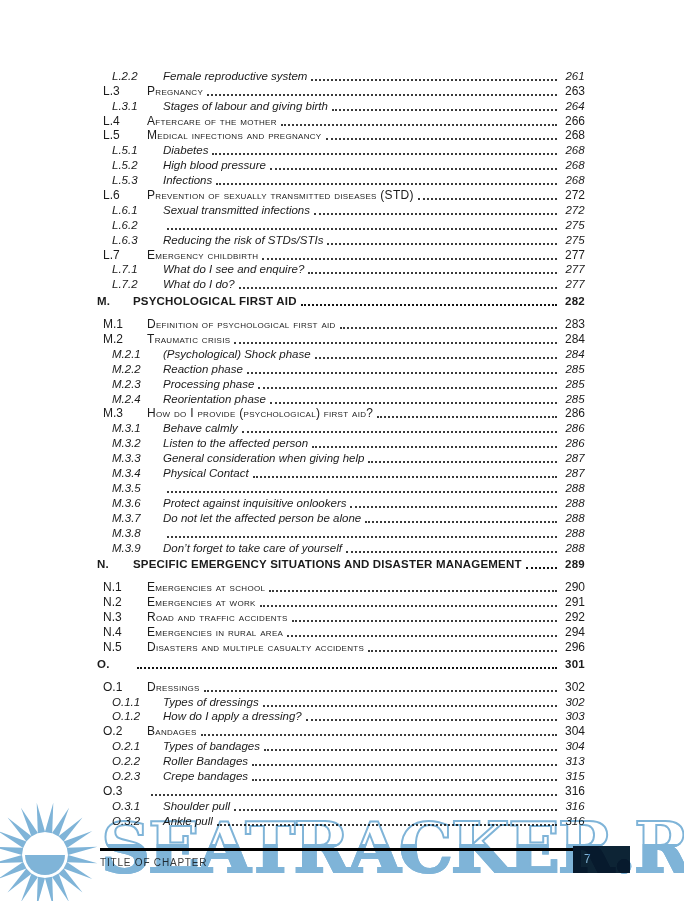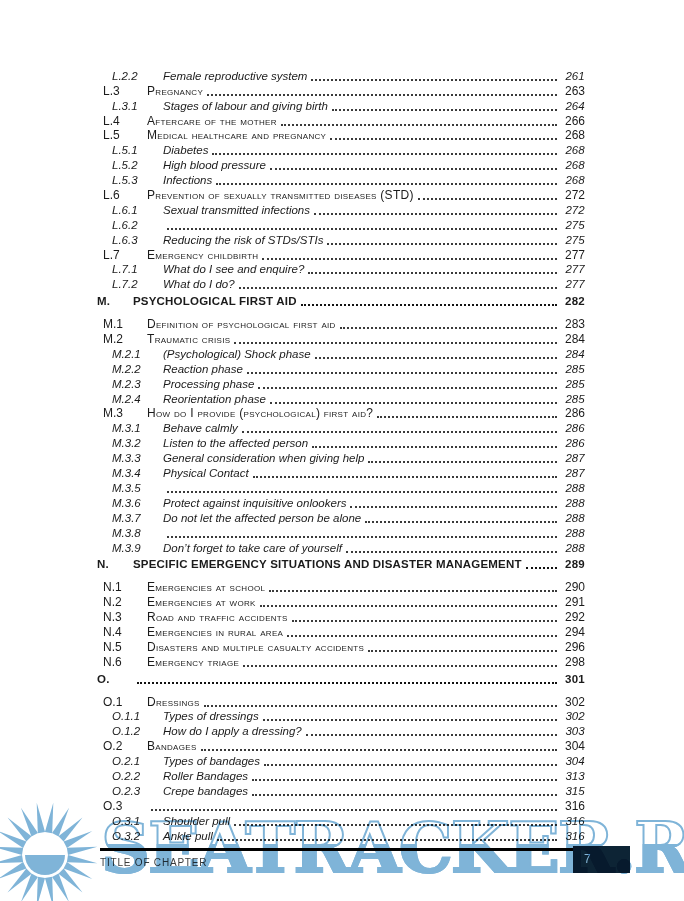--- a/index.html
+++ b/index.html
@@ -71,21 +71,21 @@
       <span class="pg">264</span>
     </div>
       <div class="row l2">
       <span class="num">L.4</span>
       <span class="title">Aftercare of the mother</span>
       <span class="leader"></span>
       <span class="pg">266</span>
     </div>
       <div class="row l2">
       <span class="num">L.5</span>
-      <span class="title">Medical healthcare and pregnancy</span>
+      <span class="title">Medical infections and pregnancy</span>
       <span class="leader"></span>
       <span class="pg">268</span>
     </div>
       <div class="row l3">
       <span class="num">L.5.1</span>
       <span class="title">Diabetes</span>
       <span class="leader"></span>
       <span class="pg">268</span>
     </div>
       <div class="row l3">
@@ -269,26 +269,20 @@
       <span class="num">N.4</span>
       <span class="title">Emergencies in rural area</span>
       <span class="leader"></span>
       <span class="pg">294</span>
     </div>
       <div class="row l2">
       <span class="num">N.5</span>
       <span class="title">Disasters and multiple casualty accidents</span>
       <span class="leader"></span>
       <span class="pg">296</span>
-    </div>
-      <div class="row l2">
-      <span class="num">N.6</span>
-      <span class="title">Emergency triage</span>
-      <span class="leader"></span>
-      <span class="pg">298</span>
     </div>
       <div class="row l1">
       <span class="num">O.</span>
       <span class="leader"></span>
       <span class="pg">301</span>
     </div>
       <div class="row l2">
       <span class="num">O.1</span>
       <span class="title">Dressings</span>
       <span class="leader"></span>

